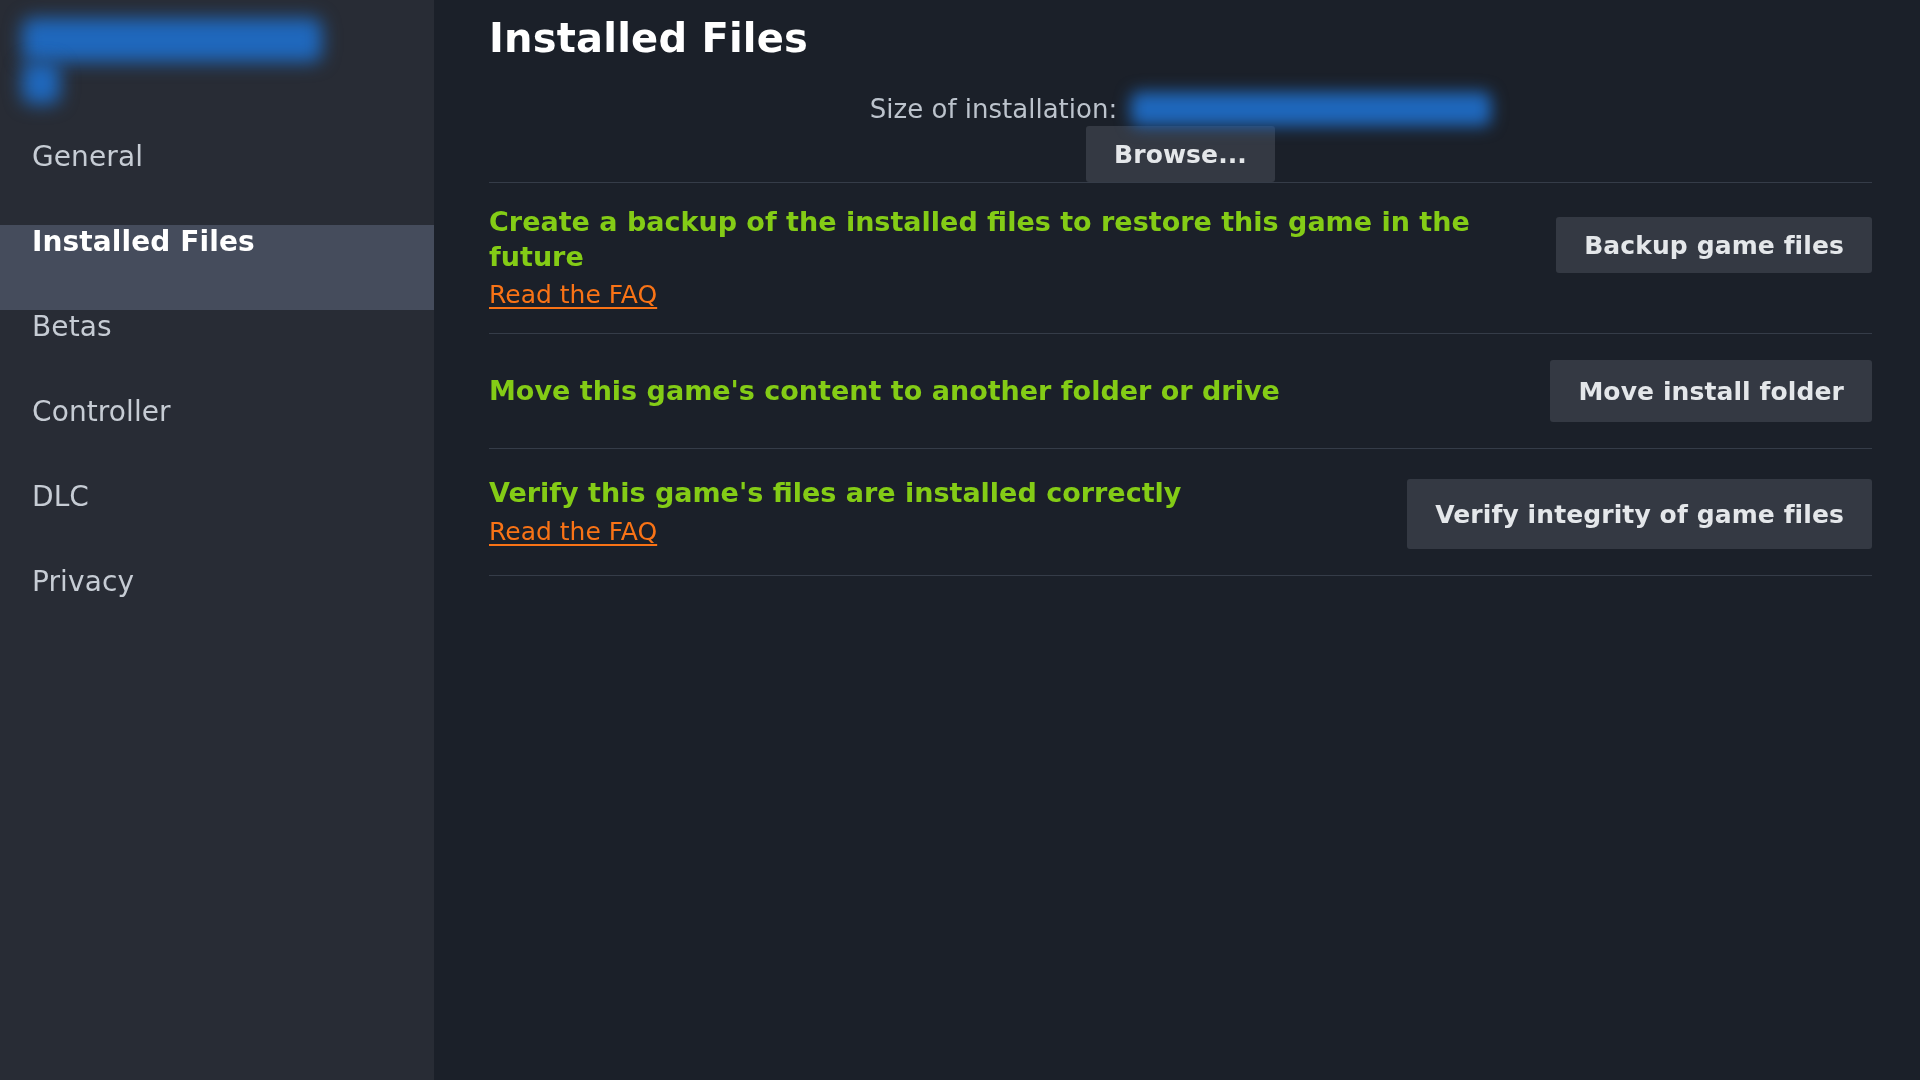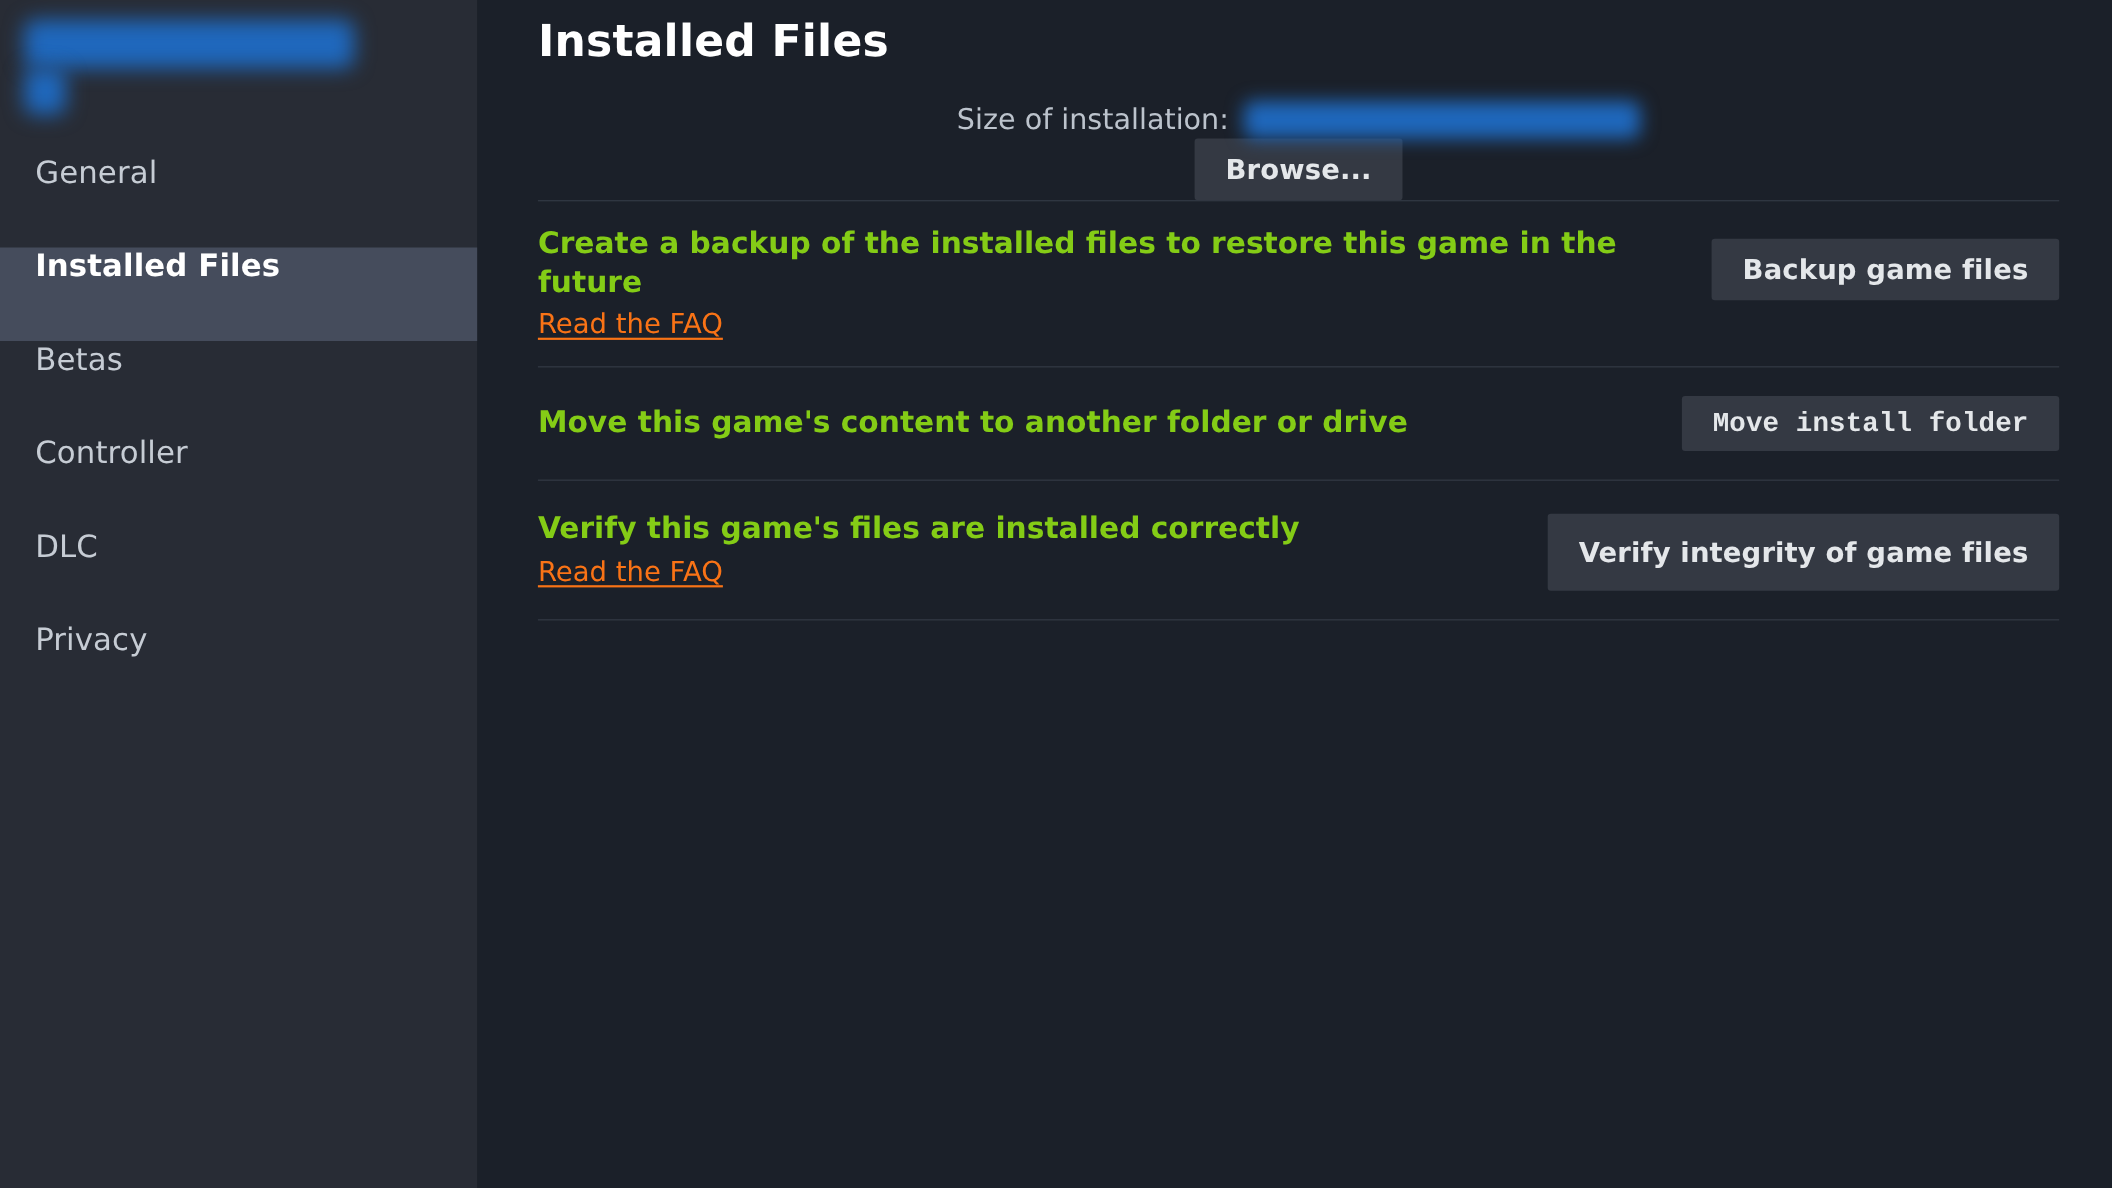--- a/index.html
+++ b/index.html
@@ -177,21 +177,21 @@
     font-weight: 700;
     padding: 0 28px;
     height: 62px;
     white-space: nowrap;
     cursor: pointer;
     letter-spacing: 0.1px;
   }
 
   .btn-browse { height: 62px; min-width: 184px; }
   .btn-backup { height: 56px; min-width: 265px; }
-  .btn-move   { height: 50px; min-width: 268px; font-family: Liberation Mono, monospace; }
+  .btn-move   { height: 62px; min-width: 268px; }
   .btn-verify { height: 70px; min-width: 380px; }
 
   .row-backup  { padding-top: 22px; padding-bottom: 24px; align-items: flex-start; }
   .row-backup .btn { margin-top: 12px; }
   .row-move    { padding-top: 26px; padding-bottom: 26px; }
   .row-verify  { padding-top: 24px; padding-bottom: 26px; align-items: center; }
   .row-verify .btn { margin-top: 6px; }
 </style>
 </head>
 <body>

